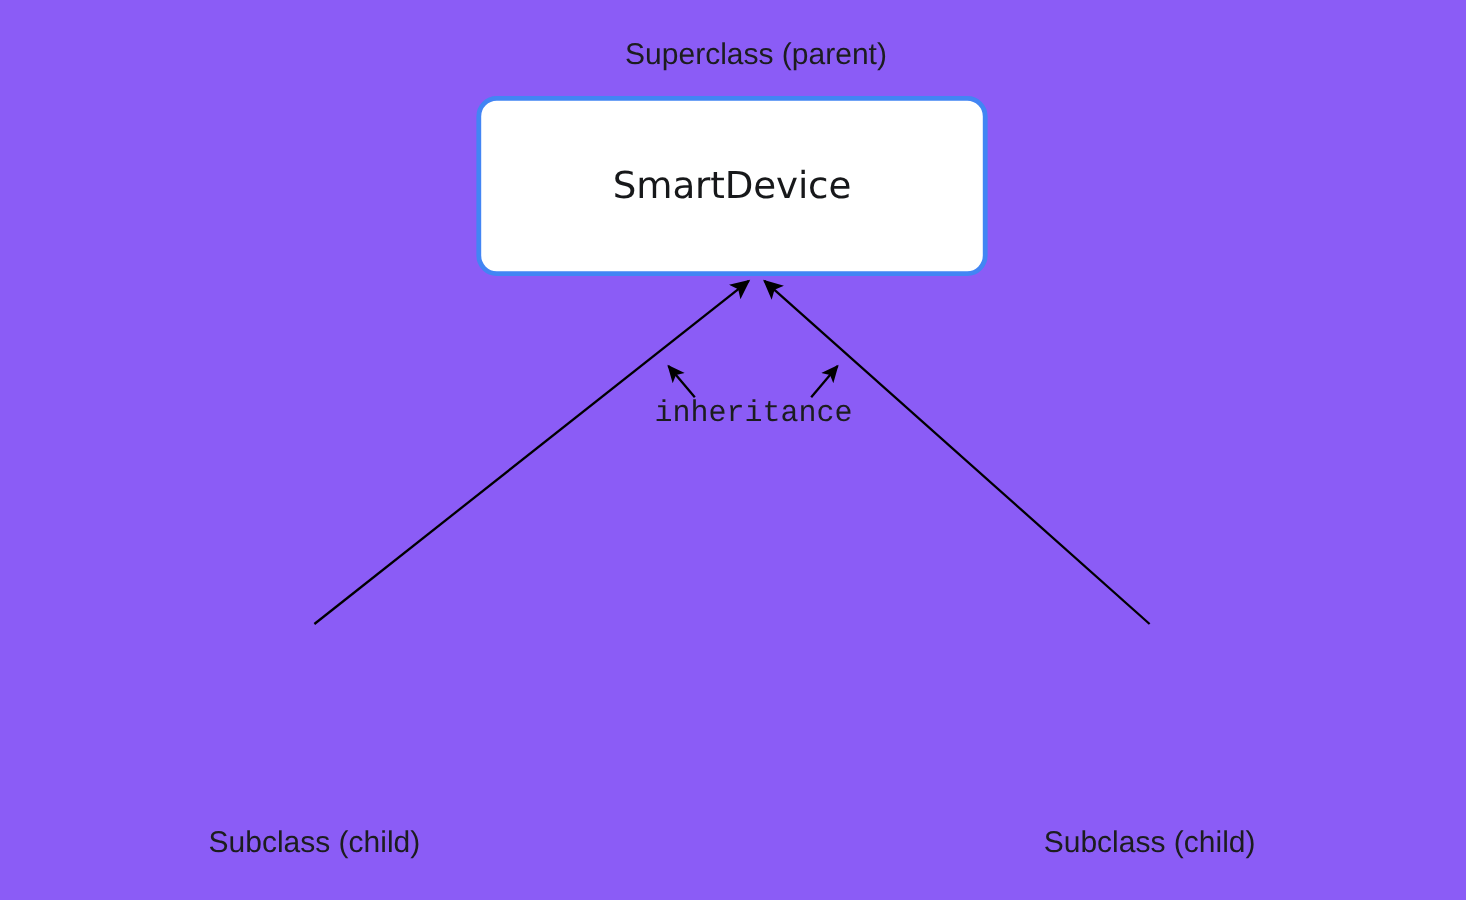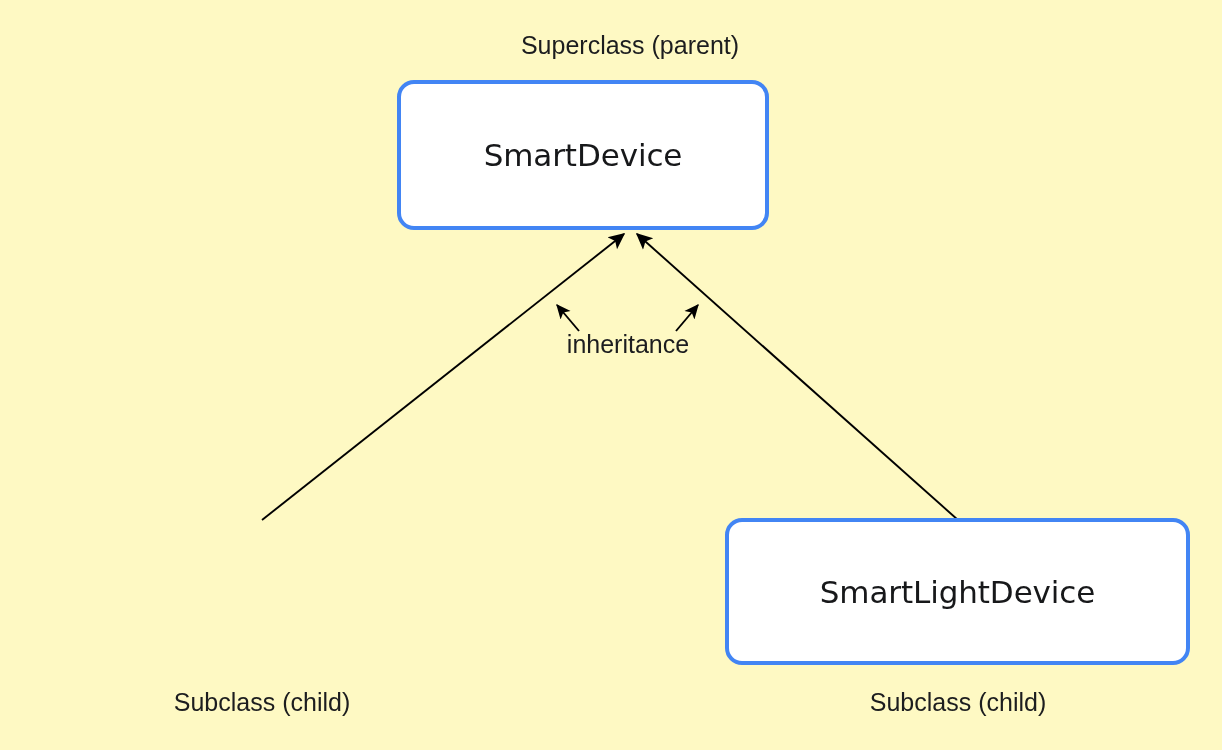--- a/index.html
+++ b/index.html
@@ -9,21 +9,21 @@
     background: #ffffff;
   }
   body {
     font-family: "Liberation Sans", "DejaVu Sans", sans-serif;
     -webkit-font-smoothing: antialiased;
   }
   #canvas {
     position: relative;
     width: 1222px;
     height: 750px;
-    background: #fef9c3;
+    background: #8b5cf6;
     overflow: hidden;
   }
   .edge-layer {
     position: absolute;
     left: 0;
     top: 0;
     width: 1222px;
     height: 750px;
     pointer-events: none;
   }
@@ -59,28 +59,28 @@
     position: absolute;
     font-family: "Liberation Sans", "DejaVu Sans", sans-serif;
     font-size: 25px;
     font-weight: 400;
     color: #1c1d1f;
     white-space: nowrap;
     transform: translateX(-50%);
   }
 
   
-  #node-superclass { left: 397px; top: 80px;  width: 372px; height: 150px; }
+  #node-superclass { left: 397px; top: 80px;  width: 426px; height: 150px; }
   #node-subclass-tv    { left: 30px;  top: 518px; width: 466px; height: 147px; }
   #node-subclass-light { left: 725px; top: 518px; width: 465px; height: 147px; }
 
   #label-superclass { left: 630px; top: 31px; }
   #label-subclass-tv { left: 262px; top: 688px; }
   #label-subclass-light { left: 958px; top: 688px; }
-  #label-inheritance { left: 628px; top: 330px; }
+  #label-inheritance { left: 628px; top: 330px; font-family: Liberation Mono, monospace; }
 </style>
 </head>
 <body>
 
 <div id="canvas">
 
   <svg class="edge-layer" viewBox="0 0 1222 750" width="1222" height="750" xmlns="http://www.w3.org/2000/svg">
     <defs>
       <marker id="arrowhead" viewBox="0 0 12 12" refX="10.5" refY="6" markerWidth="9" markerHeight="9" orient="auto-start-reverse">
         <path d="M 0 0.6 L 11.5 6 L 0 11.4 L 2.6 6 Z" fill="#000000"></path>
@@ -103,19 +103,16 @@
 
   <div class="class-box" id="node-superclass">
     <span class="class-name">SmartDevice</span>
   </div>
 
   <div class="edge-label" id="label-inheritance">inheritance</div>
 
 
   <div class="role-label" id="label-subclass-tv">Subclass (child)</div>
 
-  <div class="class-box" id="node-subclass-light">
-    <span class="class-name">SmartLightDevice</span>
-  </div>
 
   <div class="role-label" id="label-subclass-light">Subclass (child)</div>
 
 </div>
 
 </body></html>

